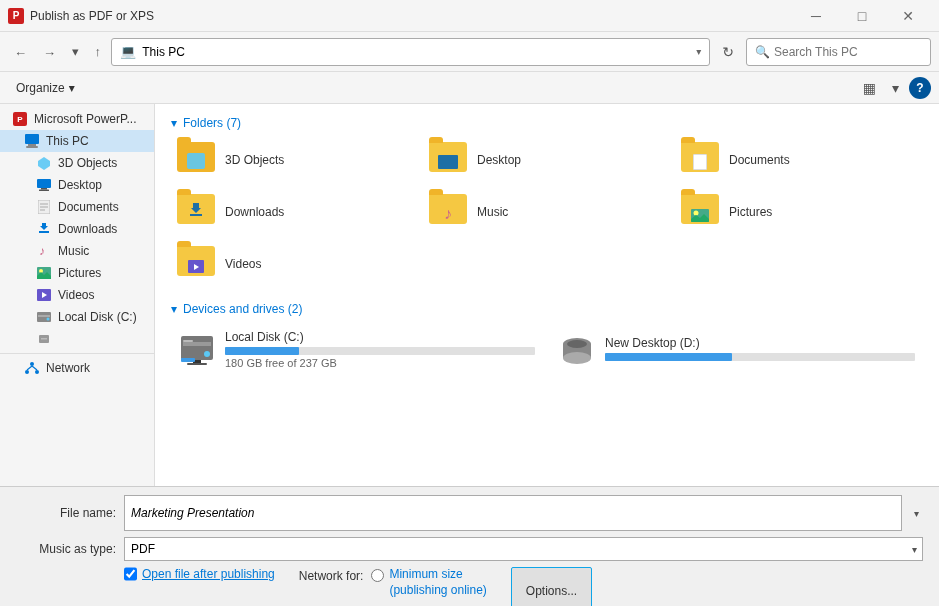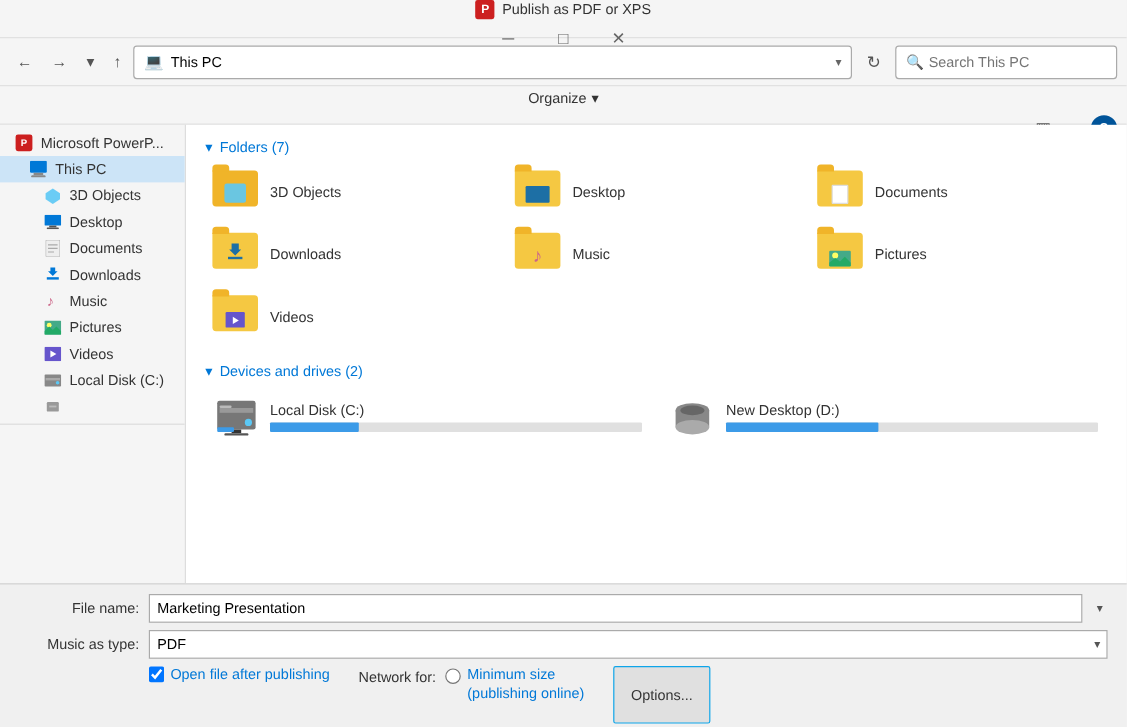--- a/index.html
+++ b/index.html
@@ -3,21 +3,20 @@
   <meta charset="utf-8">
   <style>
     * { box-sizing: border-box; margin: 0; padding: 0; }
     body { font-family: 'Segoe UI', sans-serif; font-size: 12px; background: #f0f0f0; width: 939px; height: 606px; overflow: hidden; }
 
     
     .titlebar {
       display: flex; align-items: center; justify-content: space-between;
       background: #f5f5f5; height: 32px; padding: 0 8px;
       border-bottom: 1px solid #ddd;
-      flex-direction: column;
     }
     .titlebar-left { display: flex; align-items: center; gap: 6px; }
     .titlebar-icon { width: 16px; height: 16px; background: #cc1f1f; border-radius: 2px; display: flex; align-items: center; justify-content: center; }
     .titlebar-icon::after { content: 'P'; color: white; font-size: 10px; font-weight: bold; }
     .titlebar-title { font-size: 12px; color: #333; }
     .titlebar-controls { display: flex; gap: 0; }
     .titlebar-btn { width: 46px; height: 32px; border: none; background: transparent; cursor: pointer; font-size: 14px; color: #666; display: flex; align-items: center; justify-content: center; }
 
     
     .navbar {
@@ -39,21 +38,21 @@
       display: flex; align-items: center; height: 28px;
       background: white; border: 1px solid #aaa; border-radius: 3px;
       padding: 0 8px; gap: 4px; width: 185px;
     }
     .search-icon { color: #666; font-size: 12px; }
     .search-input { border: none; outline: none; font-size: 12px; width: 100%; background: transparent; color: #666; }
 
     
     .toolbar {
       display: flex; align-items: center; height: 32px; padding: 0 8px;
-      background: #f5f5f5; border-bottom: 1px solid #ddd; gap: 4px; flex-direction: column;
+      background: #f5f5f5; border-bottom: 1px solid #ddd; gap: 4px;
     }
     .toolbar-btn {
       display: flex; align-items: center; gap: 4px;
       background: none; border: none; cursor: pointer;
       padding: 3px 8px; font-size: 12px; color: #333; border-radius: 3px;
     }
     .toolbar-right { margin-left: auto; display: flex; align-items: center; gap: 4px; }
     .view-btn { background: none; border: none; cursor: pointer; padding: 3px 6px; color: #555; font-size: 14px; }
     .help-btn {
       width: 22px; height: 22px; border-radius: 50%; background: #005499;
@@ -127,38 +126,38 @@
     .drive-space { font-size: 11px; color: #666; }
 
     
     .form-area {
       background: #f0f0f0; border-top: 1px solid #ccc;
       padding: 8px 16px; height: 120px;
     }
     .form-row { display: flex; align-items: center; margin-bottom: 6px; gap: 8px; }
     .form-label { width: 100px; text-align: right; font-size: 12px; color: #333; flex-shrink: 0; }
     .form-input {
-      flex: 1; height: 24px; border: 1px solid #aaa; padding: 0 6px;
-      font-size: 12px; background: white; outline: none;
+      flex: 1; height: 36px; border: 1px solid #aaa; padding: 0 6px;
+      font-size: 12px; background: white; outline: none; font-style: italic;
     }
     .form-select-wrap { flex: 1; position: relative; }
     .form-select {
       width: 100%; height: 24px; border: 1px solid #aaa; padding: 0 6px;
       font-size: 12px; background: white; appearance: none; outline: none; cursor: pointer;
     }
     .form-select-arrow {
       position: absolute; right: 6px; top: 50%; transform: translateY(-50%);
       font-size: 10px; color: #555; pointer-events: none;
     }
 
     
     .options-row {
       display: flex; align-items: flex-start; margin-left: 108px; gap: 24px;
     }
-    .checkbox-label { display: flex; gap: 5px; font-size: 12px; color: #0078d7; cursor: pointer; }
+    .checkbox-label { display: flex; gap: 5px; font-size: 12px; color: #0078d7; cursor: pointer; text-decoration: underline; }
     .checkbox-label input { cursor: pointer; }
     .radio-group { display: flex; flex-direction: column; gap: 4px; }
     .radio-option { display: flex; align-items: flex-start; gap: 5px; font-size: 12px; }
     .radio-option label { color: #0078d7; cursor: pointer; line-height: 1.3; }
     .radio-option input { margin-top: 2px; cursor: pointer; }
     .options-btn {
       padding: 16px 14px; background: #e0e0e0; border: 1px solid #0ea5e9;
       font-size: 12px; cursor: pointer; border-radius: 2px; color: #333;
     }
 
@@ -321,20 +320,32 @@
     <div class="sidebar-item indent2">
       <div class="sidebar-icon">
         <svg width="14" height="12" viewBox="0 0 14 12">
             <rect x="2" y="2" width="10" height="8" rx="1" fill="#999"></rect>
             <rect x="4" y="5" width="6" height="1.5" fill="#bbb"></rect>
           </svg>
       </div>
     </div>
     <div class="sidebar-divider"></div>
 
+    <div class="sidebar-item indent1">
+      <div class="sidebar-icon">
+        <svg width="14" height="14" viewBox="0 0 14 14">
+            <circle cx="7" cy="3" r="2" fill="#0078d7"></circle>
+            <circle cx="2" cy="11" r="2" fill="#0078d7"></circle>
+            <circle cx="12" cy="11" r="2" fill="#0078d7"></circle>
+            <line x1="7" y1="5" x2="2" y2="9" stroke="#0078d7" stroke-width="1.2"></line>
+            <line x1="7" y1="5" x2="12" y2="9" stroke="#0078d7" stroke-width="1.2"></line>
+          </svg>
+      </div>
+      <span>Network</span>
+    </div>
   </div>
 
   <div class="filebrowser">
 
     <div class="section-header">
       <span>▾</span>
       <span>Folders (7)</span>
     </div>
     <div class="folder-grid">
 
@@ -432,20 +443,21 @@
             <rect x="8" y="31" width="20" height="2" rx="1" fill="#555"></rect>
             <rect x="4" y="8" width="10" height="2" rx="1" fill="#bbb"></rect>
             <rect x="2" y="26" width="14" height="4" rx="1" fill="#3c9be8"></rect>
           </svg>
         </div>
         <div class="drive-info">
           <div class="drive-name">Local Disk (C:)</div>
           <div class="drive-bar-bg">
             <div class="drive-bar" style="width: 24%;"></div>
           </div>
+          <div class="drive-space">180 GB free of 237 GB</div>
         </div>
       </div>
 
       <div class="drive-item">
         <div class="drive-icon">
           <svg width="36" height="34" viewBox="0 0 36 34">
             <ellipse cx="18" cy="12" rx="14" ry="6" fill="#888"></ellipse>
             <rect x="4" y="12" width="28" height="14" fill="#888"></rect>
             <ellipse cx="18" cy="26" rx="14" ry="6" fill="#aaa"></ellipse>
             <ellipse cx="18" cy="12" rx="10" ry="4" fill="#666"></ellipse>

